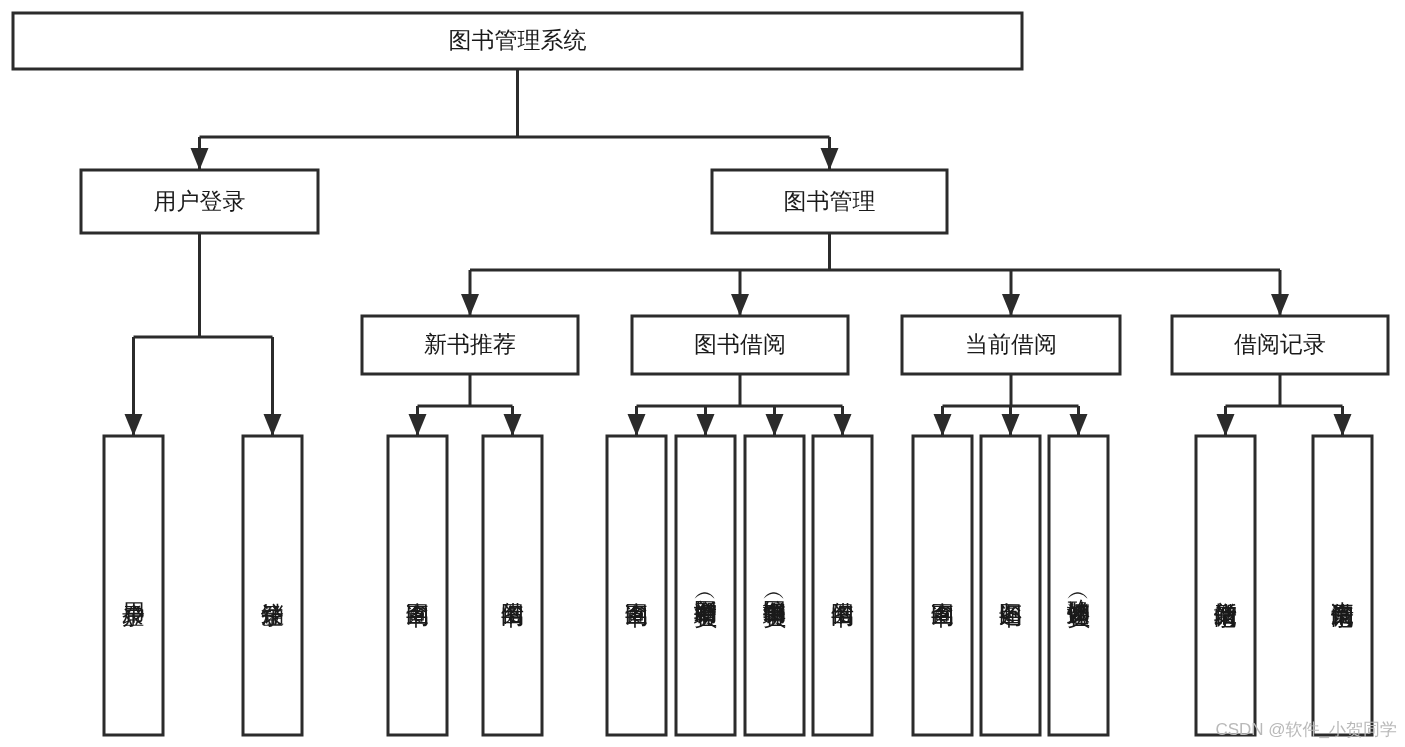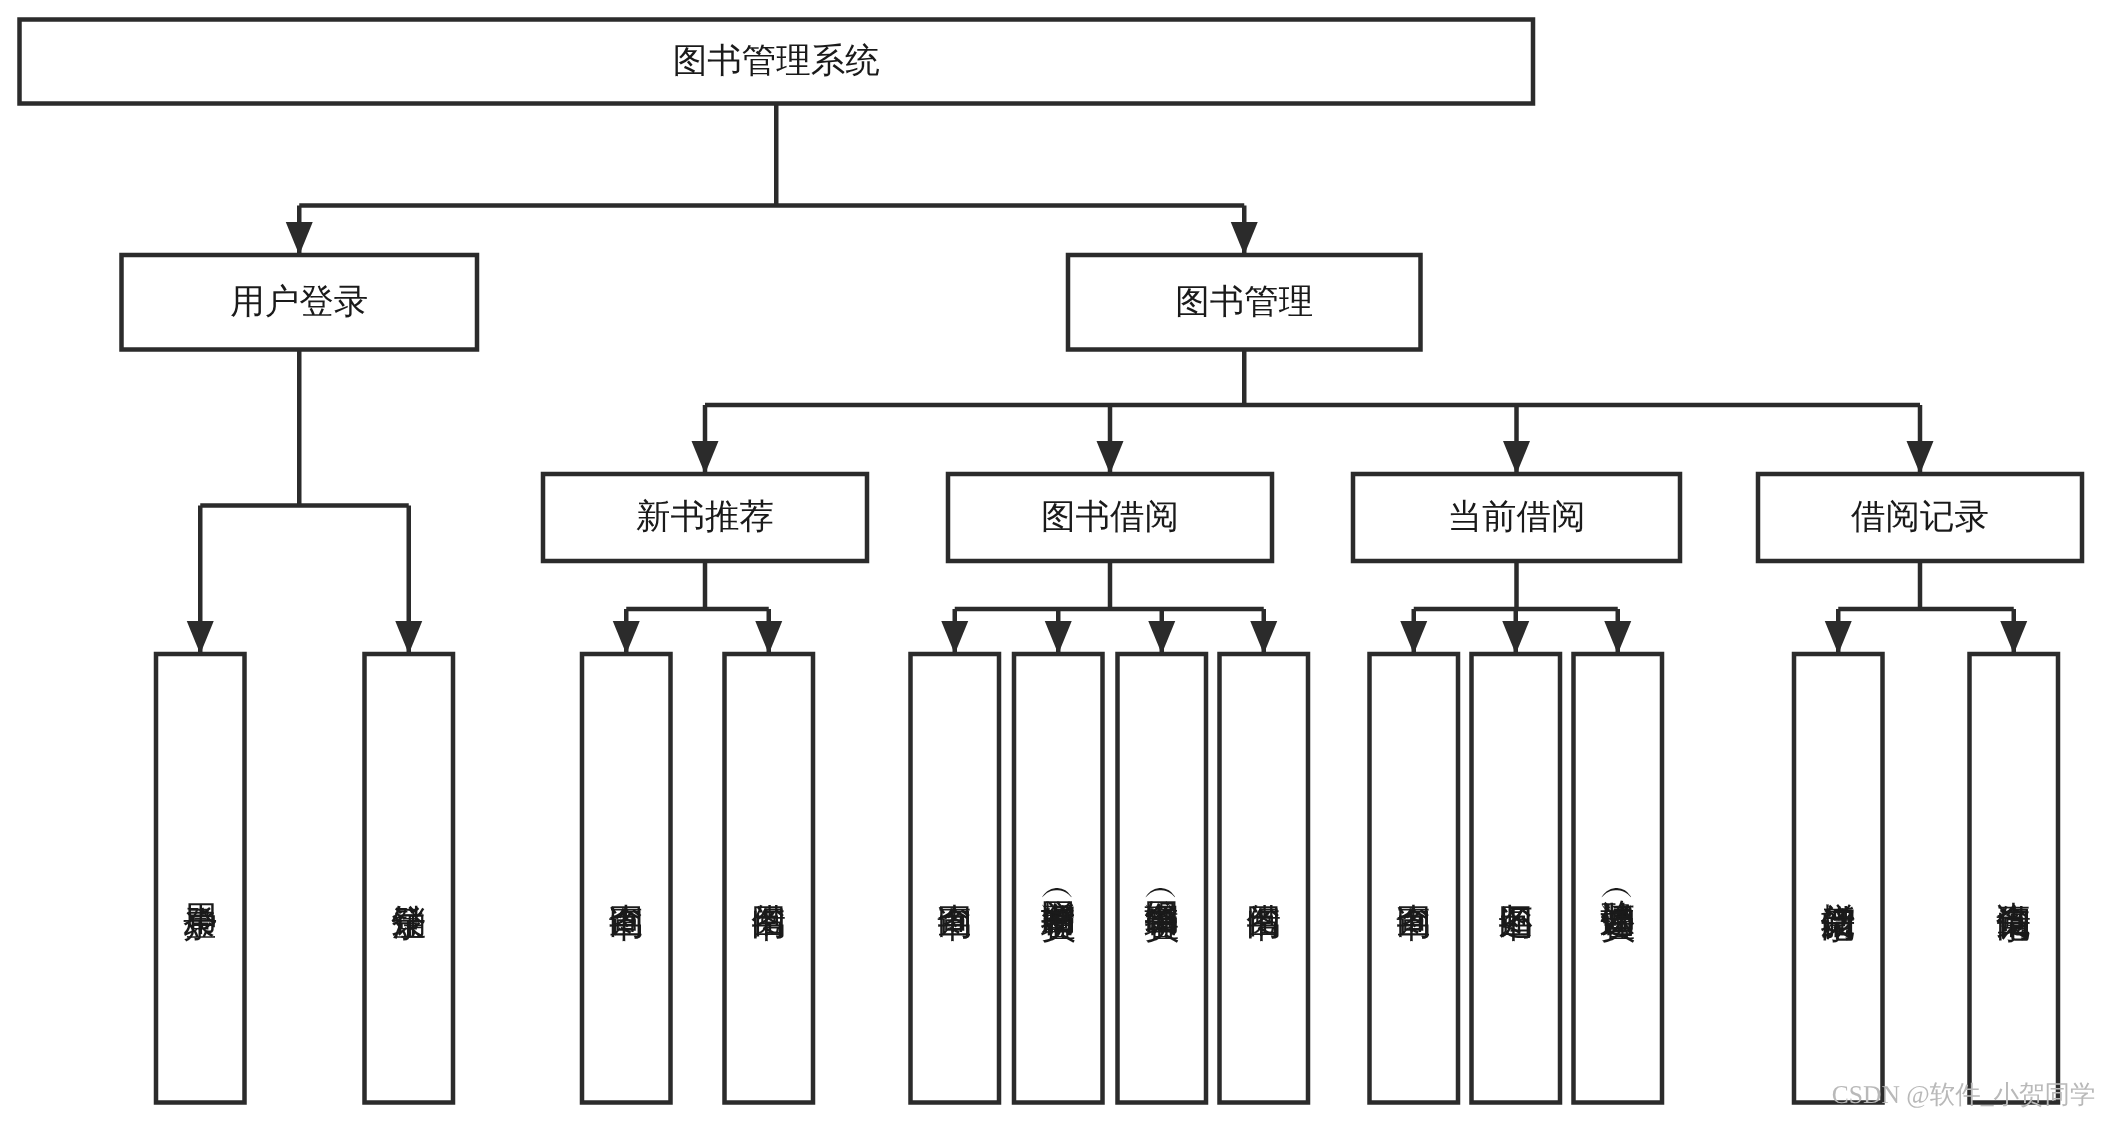--- a/index.html
+++ b/index.html
@@ -11,21 +11,21 @@
   .edge{stroke:#2b2b2b;stroke-width:3;fill:none;}
   .arrow-head{fill:#2b2b2b;stroke:none;}
   .node-label-h{font-family:"Liberation Sans","DejaVu Sans",sans-serif;
       font-size:23px;fill:#1a1a1a;text-anchor:middle;dominant-baseline:middle;}
   .vlabel{position:absolute;writing-mode:vertical-rl;text-orientation:upright;
       font-size:23px;color:#1a1a1a;line-height:1.18;letter-spacing:1px;
       display:flex;align-items:center;justify-content:center;
       white-space:nowrap;pointer-events:none;
       font-family:"Liberation Sans","DejaVu Sans",sans-serif;}
   .watermark{position:absolute;right:8px;bottom:6px;font-size:17px;
-      color:#b9b9b9;font-family:Liberation Serif, serif;
+      color:#b9b9b9;font-family:Liberation Sans, sans-serif;
       white-space:nowrap;}
 </style>
 </head>
 <body>
 
 <div id="diagram">
   <svg id="diagram-svg" viewBox="0 0 1405 747" xmlns="http://www.w3.org/2000/svg">
     <g id="edges-layer">
         <line x1="517.5" y1="69" x2="517.5" y2="137" class="edge"></line>
         <line x1="199.5" y1="137" x2="829.5" y2="137" class="edge"></line>

